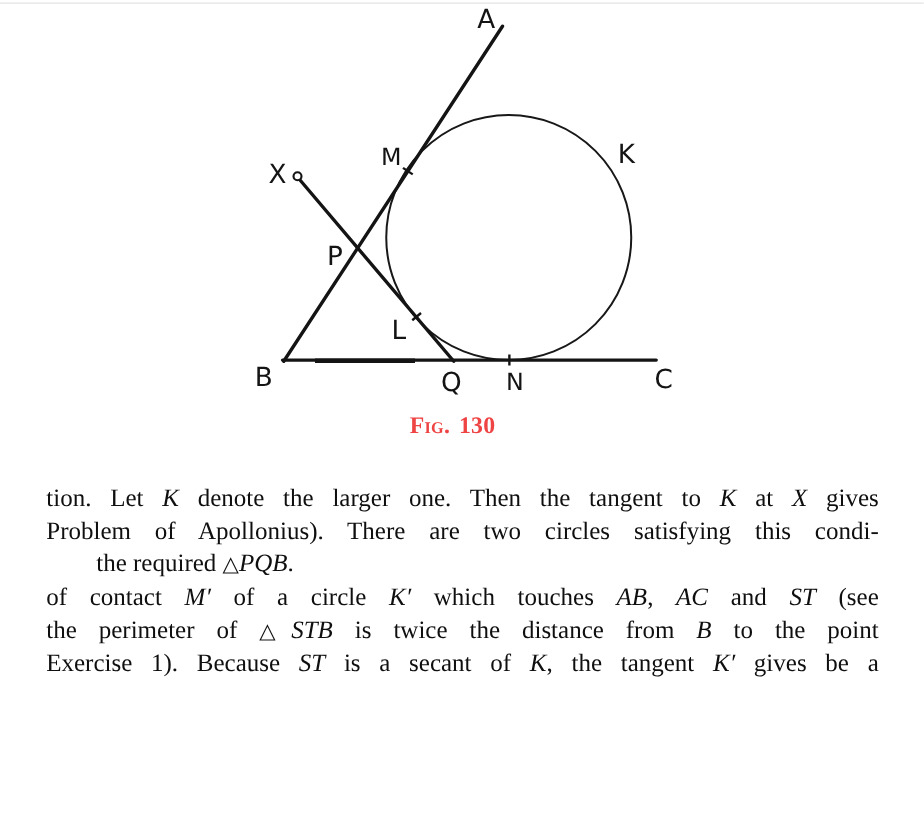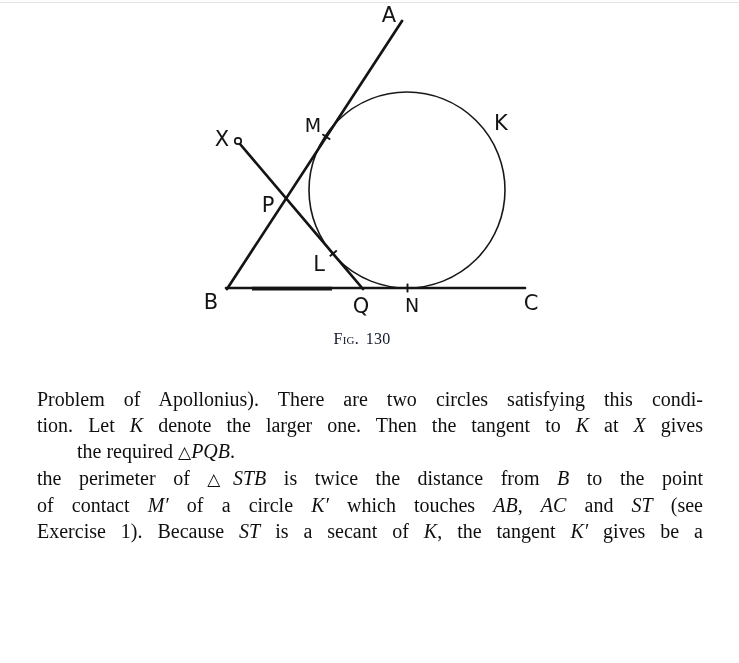--- a/index.html
+++ b/index.html
@@ -16,21 +16,21 @@
   .figure-wrap svg { display:block; }
   .flabel {
     font-family:"DejaVu Sans", sans-serif;
     font-size:21px;
     fill:#141414;
   }
   .flabel.small { font-size:19px; }
   .caption {
     position:absolute; top:330px; left:262px; width:200px;
     text-align:center;
-    font-weight:normal; font-size:16px; color:#0f172a;
+    font-weight:bold; font-size:19px; color:#ef4444;
     letter-spacing:0.2px;
   }
   .caption .sc { font-variant:small-caps; }
   .caption .num { margin-left:7px; }
   .textblock {
     position:absolute; left:37px; top:387px; width:666px;
     font-size:20px; line-height:25.9px; color:#0f0f0f;
   }
   .line { text-align:justify; text-align-last:justify; }
   .line.last { text-align:last-left; text-align-last:left;margin-left:40px; }
@@ -78,19 +78,19 @@
         <text x="531" y="310" text-anchor="middle" class="flabel">C</text>
       </g>
   </svg>
 </div>
 
 <div class="caption">
   <span class="sc">Fig.</span><span class="num">130</span>
 </div>
 
 <div class="textblock" id="textblock">
+    <div class="line"><span>tion. Let </span><span class="it">K</span><span> denote the larger one. Then the tangent to </span><span class="it">K</span><span> at </span><span class="it">X</span><span> gives</span></div>
     <div class="line"><span>Problem of Apollonius). There are two circles satisfying this condi-</span></div>
-    <div class="line"><span>tion. Let </span><span class="it">K</span><span> denote the larger one. Then the tangent to </span><span class="it">K</span><span> at </span><span class="it">X</span><span> gives</span></div>
     <div class="line last"><span>the required </span><span class="tri">△</span><span class="it">PQB</span><span>.</span></div>
+    <div class="line"><span>of contact </span><span class="it">M′</span><span> of a circle </span><span class="it">K′</span><span> which touches </span><span class="it">AB</span><span>, </span><span class="it">AC</span><span> and </span><span class="it">ST</span><span> (see</span></div>
     <div class="line"><span>the perimeter of </span><span class="tri">△</span><span class="it">STB</span><span> is twice the distance from </span><span class="it">B</span><span> to the point</span></div>
-    <div class="line"><span>of contact </span><span class="it">M′</span><span> of a circle </span><span class="it">K′</span><span> which touches </span><span class="it">AB</span><span>, </span><span class="it">AC</span><span> and </span><span class="it">ST</span><span> (see</span></div>
     <div class="line"><span>Exercise 1). Because </span><span class="it">ST</span><span> is a secant of </span><span class="it">K</span><span>, the tangent </span><span class="it">K′</span><span> gives be a</span></div>
   </div>
 
 </body></html>

